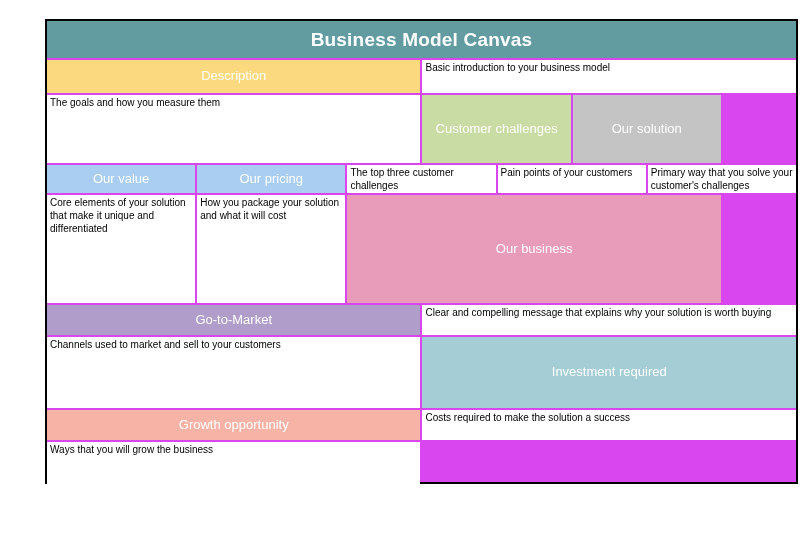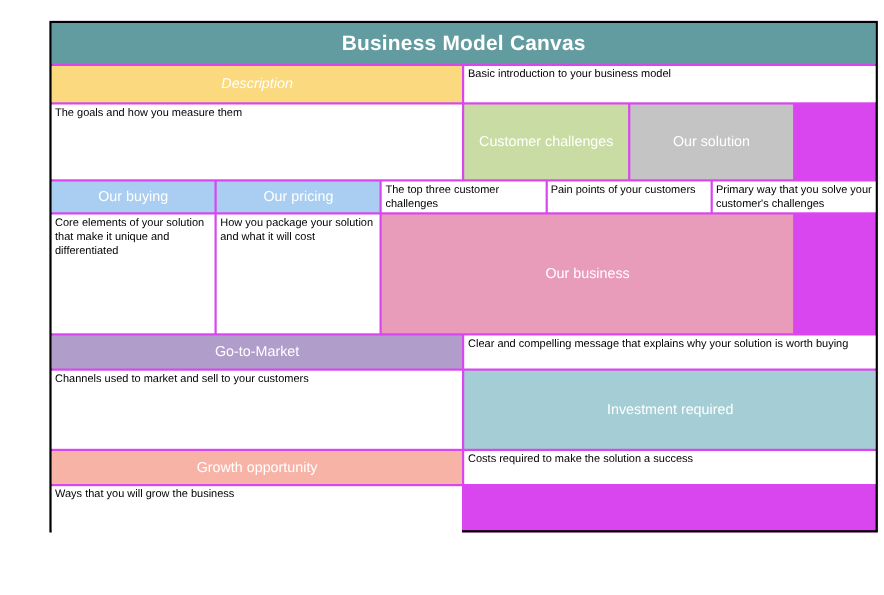--- a/index.html
+++ b/index.html
@@ -48,28 +48,28 @@
     overflow: hidden;
   }
 </style>
 </head>
 <body>
 
 <div class="canvas">
 
   <div class="cell span10 title-bar" style="background-color: rgb(99, 156, 160);">Business Model Canvas</div>
 
-  <div class="cell span5 head" style="background-color: rgb(251, 217, 126); font-style: italic;">Description</div>
+  <div class="cell span5 head" style="background-color: rgb(251, 217, 126);">Description</div>
 
   <div class="cell span5 body-cell">Basic introduction to your business model</div>
   <div class="cell span5 body-cell">The goals and how you measure them</div>
 
   <div class="cell span2 head" style="background-color: rgb(200, 220, 164);">Customer challenges</div>
   <div class="cell span2 head" style="background-color: rgb(196, 196, 196);">Our solution</div>
-  <div class="cell span2 head" style="background-color: rgb(169, 206, 241);">Our buying</div>
+  <div class="cell span2 head" style="background-color: rgb(169, 206, 241);">Our value</div>
   <div class="cell span2 head" style="background-color: rgb(169, 206, 241);">Our pricing</div>
 
   <div class="cell span2 body-cell">The top three customer challenges</div>
   <div class="cell span2 body-cell">Pain points of your customers</div>
   <div class="cell span2 body-cell">Primary way that you solve your customer's challenges</div>
   <div class="cell span2 body-cell">Core elements of your solution that make it unique and differentiated</div>
   <div class="cell span2 body-cell">How you package your solution and what it will cost</div>
 
   <div class="cell span5 head" style="background-color: rgb(233, 155, 186);">Our business</div>
   <div class="cell span5 head" style="background-color: rgb(176, 157, 202);">Go-to-Market</div>

